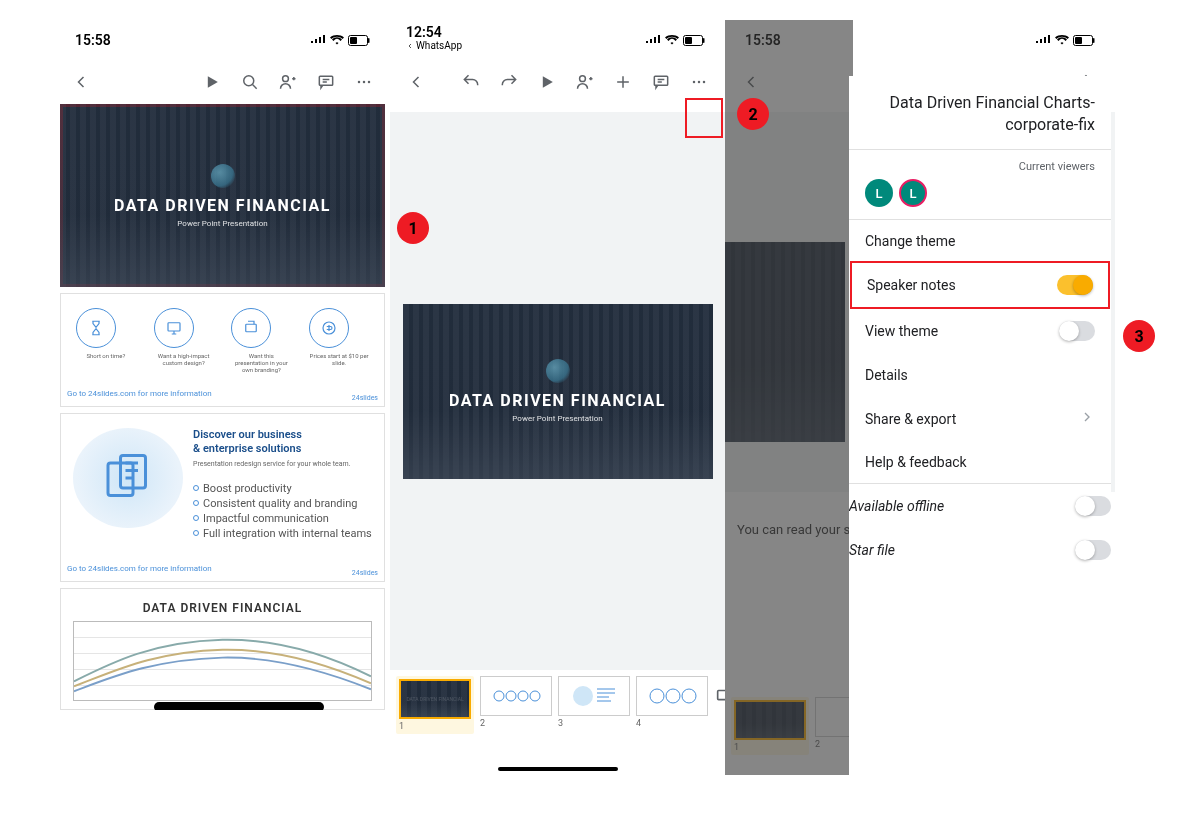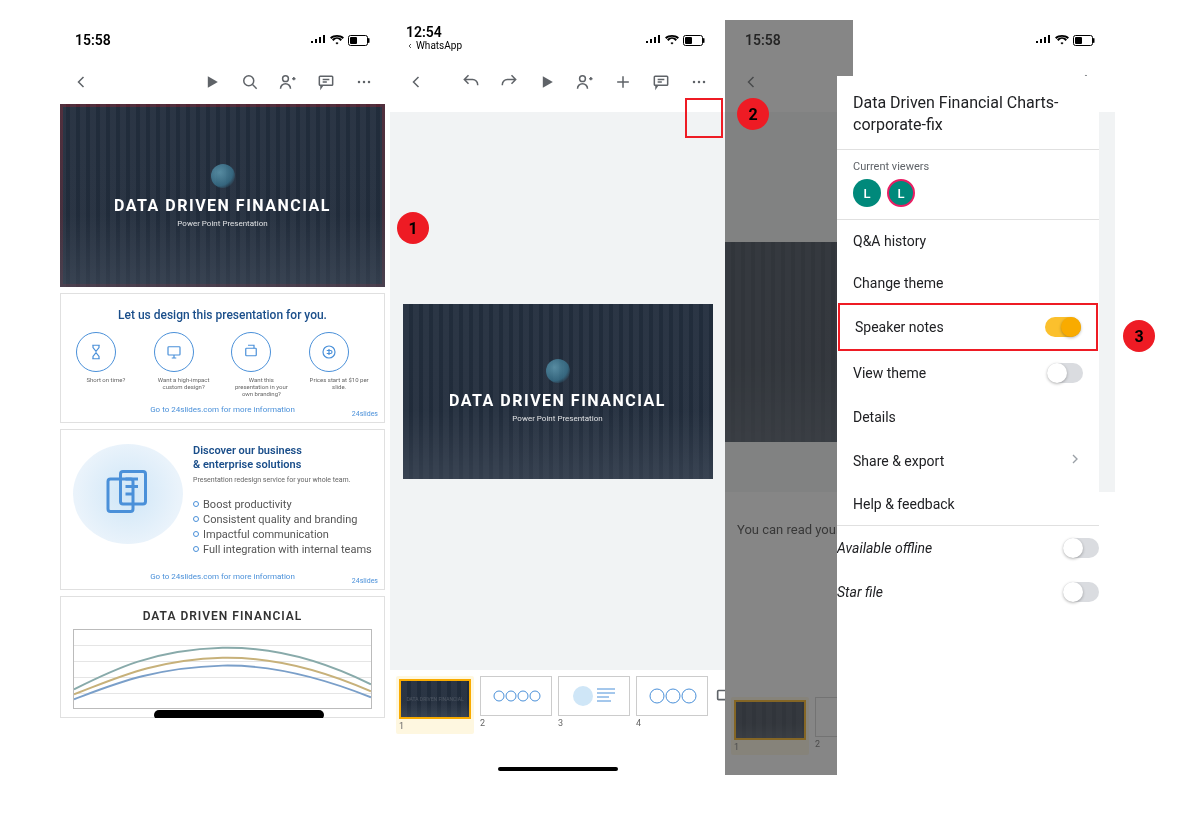--- a/index.html
+++ b/index.html
@@ -114,21 +114,21 @@
   }
   .card-icons {
     display: flex; justify-content: space-around; margin: 6px 0;
   }
   .circ-ico {
     width: 40px; height: 40px; border: 1.5px solid #4a90d9; border-radius: 50%;
     display: flex; align-items: center; justify-content: center; color: #4a90d9;
     position: relative;
   }
   .circ-label { font-size: 6px; text-align: center; width: 60px; color: #666; margin-top: 4px; }
-  .card-foot { text-align: center; color: #4a90d9; font-size: 8px; margin-top: 8px; }
+  .card-foot { color: #4a90d9; font-size: 8px; margin-top: 16px; }
   .brand-mark { position: absolute; right: 6px; bottom: 4px; font-size: 7px; color: #4a90d9; }
 
   .slide-card3 .c3-body { display: flex; gap: 10px; padding: 6px 6px; }
   .c3-art {
     width: 110px; height: 100px;
     background: radial-gradient(circle at 50% 50%, #cfe6f7 0%, #eaf3fb 70%);
     border-radius: 50%;
     display: flex; align-items: center; justify-content: center;
     color: #4a90d9;
   }
@@ -197,26 +197,27 @@
   .panel3 .dim-overlay {
     position: absolute; inset: 0;
     background: rgba(60,60,60,0.62);
     z-index: 1;
     pointer-events: none;
   }
   .panel3-under {
     position: absolute; inset: 0;
   }
   .menu-sheet {
-    position: absolute; top: 56px; right: 16px; bottom: 0;
+    position: absolute; top: 56px; right: 4px; bottom: 0;
     width: 262px;
     background: #fff;
     z-index: 2;
     padding: 16px 0 0;
     overflow: hidden;
+    text-align: right;
   }
   .menu-title { font-size: 16px; font-weight: 400; color: #202124; padding: 0 16px 14px; line-height: 1.35; }
   .menu-divider { height: 1px; background: #e0e0e0; }
   .viewers { padding: 10px 16px 12px; }
   .viewers-label { font-size: 11px; color: #5f6368; margin-bottom: 6px; }
   .avatar-row { display: flex; gap: 6px; }
   .avatar { width: 28px; height: 28px; border-radius: 50%; display: flex; align-items: center; justify-content: center; color: #fff; font-size: 13px; font-weight: 500; }
   .avatar.a1 { background: #00897b; }
   .avatar.a2 { background: #00897b; border: 2px solid #e91e63; }
   .menu-item {
@@ -338,21 +339,20 @@
     <div class="slides-list">
       <div class="slide-thumb-large selected">
         <div class="city-bg"></div>
           <div class="city-buildings"></div>
         <div class="globe-dot"></div>
         <div class="slide-title">DATA DRIVEN FINANCIAL</div>
         <div class="slide-subtitle">Power Point Presentation</div>
       </div>
 
       <div class="slide-card">
-        <div class="card-head">Let us design this presentation for you.</div>
         <div class="card-icons">
           <div style="text-align:center">
             <div class="circ-ico">
                 <svg width="18" height="18" viewBox="0 0 24 24" fill="none" stroke="currentColor" stroke-width="1.6">
                   <path d="M7 3h10M7 21h10M8 3v3l4 5 4-5V3M8 21v-3l4-5 4 5v3"></path>
                 </svg>
               </div>
             <div class="circ-label">Short
 on time?</div>
           </div>
@@ -640,23 +640,20 @@
       <div class="menu-divider"></div>
       <div class="viewers">
         <div class="viewers-label">Current viewers</div>
         <div class="avatar-row">
           <div class="avatar a1">L</div>
           <div class="avatar a2">L</div>
         </div>
       </div>
       <div class="menu-divider"></div>
       <div class="menu-item">
-        <span>Q&amp;A history</span>
-      </div>
-      <div class="menu-item">
         <span>Change theme</span>
       </div>
       <div class="menu-item menu-highlight">
         <span>Speaker notes</span>
         <div class="toggle on">
             <div class="knob"></div>
           </div>
       </div>
       <div class="menu-item">
         <span>View theme</span>

